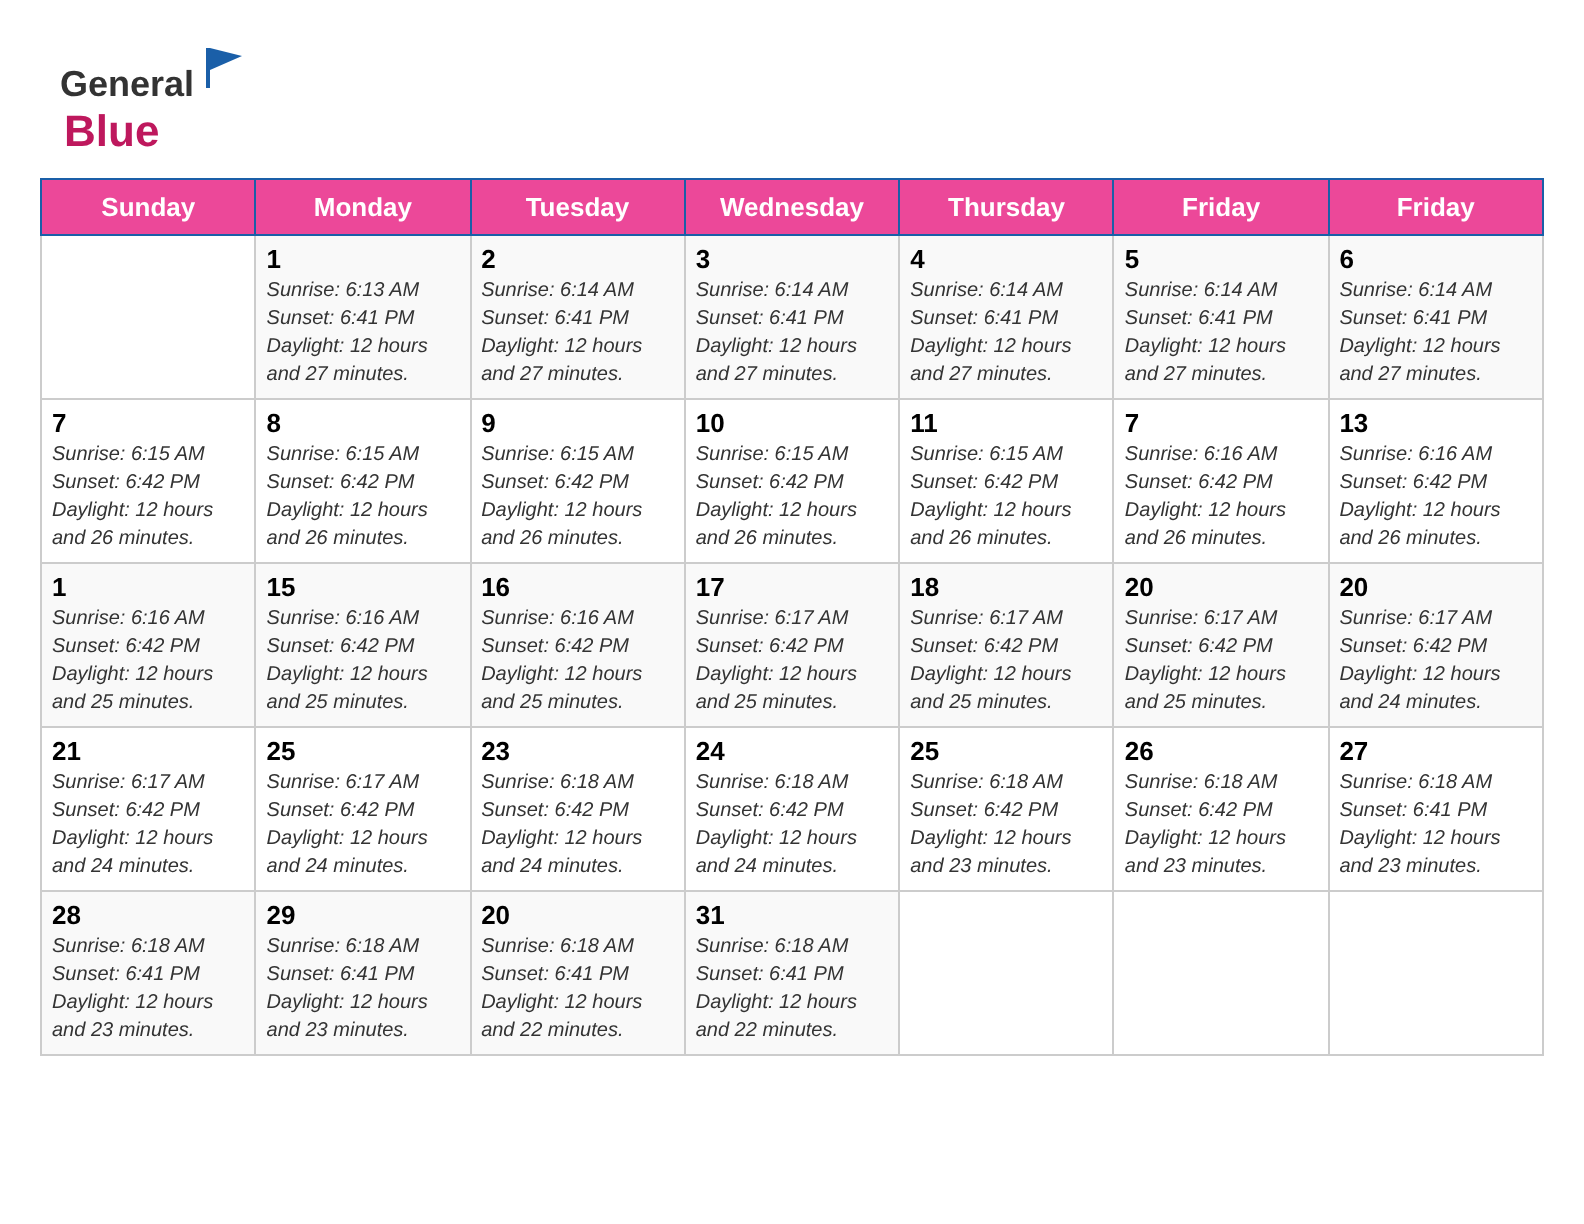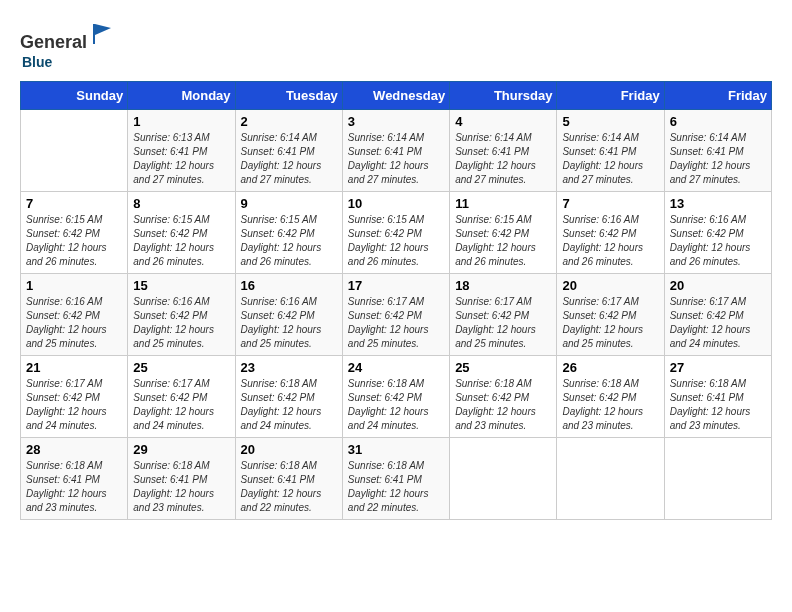--- a/index.html
+++ b/index.html
@@ -12,20 +12,21 @@
     }
     .header {
       display: flex;
       justify-content: space-between;
       align-items: flex-start;
       margin-bottom: 10px;
     }
     .logo {
       display: flex;
       align-items: center;
+      margin-left: 10px;
     }
     .logo-icon {
       width: 28px;
       height: 28px;
       margin-left: 2px;
     }
     .title-block {
       text-align: right;
     }
     .month-title {
@@ -36,24 +37,24 @@
     .location {
       font-size: 16px;
       color: #555;
     }
     table {
       width: 100%;
       border-collapse: collapse;
       font-size: 11px;
     }
     thead tr th {
-      background-color: #1d4ed8;
+      background-color: #ec4899;
       color: #fff;
       padding: 6px 4px;
-      text-align: right;
+      text-align: center;
       font-size: 13px;
       font-weight: bold;
       border: 1px solid #1a5fa8;
     }
     tbody tr td {
       border: 1px solid #ccc;
       padding: 4px 5px;
       vertical-align: top;
       min-height: 80px;
       height: 80px;
@@ -83,21 +84,21 @@
   </style>
 </head>
 <body>
 
 <div class="header">
   <div class="logo">
     <div>
       <span style="font-size:18px; font-weight:bold; color:#333;">General</span><svg class="logo-icon" viewBox="0 0 28 28">
           <polygon points="4,4 4,24 6,24 6,15 22,8 6,4" fill="#1a5fa8"></polygon>
         </svg><br>
-      <span style="font-size:14px; font-weight:bold; color:#0c4a6e; margin-left:2px;">Blue</span>
+      <span style="font-size:22px; font-weight:bold; color:#be185d; margin-left:2px;">Blue</span>
     </div>
   </div>
   <div class="title-block">
     <div class="month-title"></div>
     <div class="location"></div>
   </div>
 </div>
 
 <table>
   <thead>

